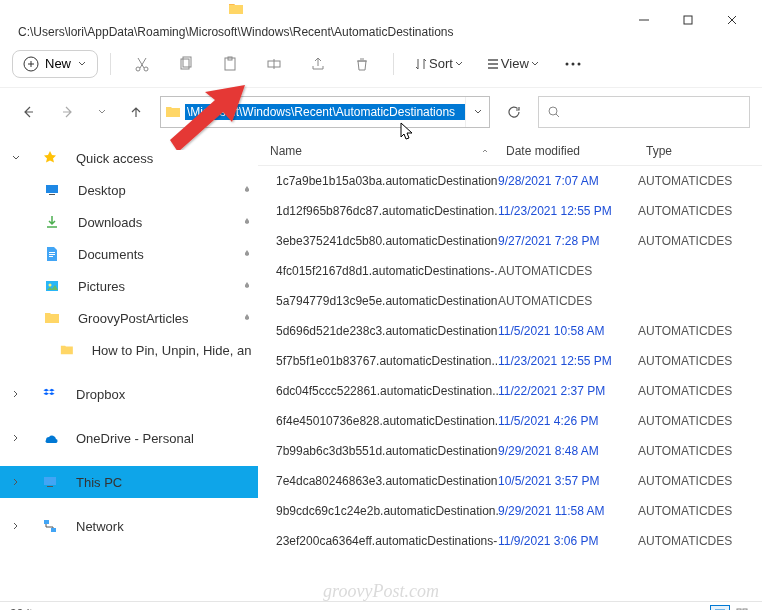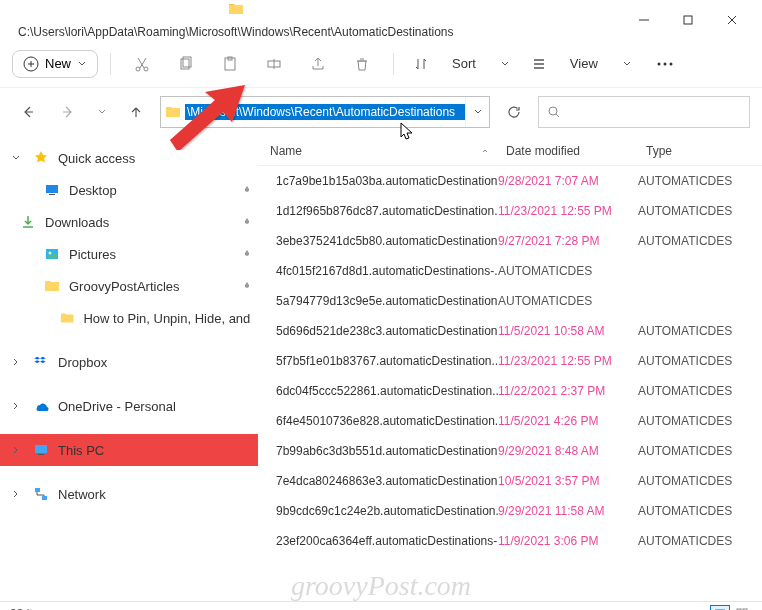--- a/index.html
+++ b/index.html
@@ -10,75 +10,75 @@
 .titlebar .tab { display: flex; align-items: center; gap: 8px; padding: 6px 10px; border-radius: 6px 6px 0 0; flex-direction: column; }
 .titlebar .title { font-size: 12px; color: #333; }
 .titlebar .controls { margin-left: auto; display: flex; gap: 0; }
 .titlebar .controls .btn { width: 44px; height: 32px; display: flex; align-items: center; justify-content: center; color: #333; }
 
 
 .toolbar { height: 48px; display: flex; align-items: center; padding: 0 12px; gap: 6px; border-bottom: 1px solid #f0f0f0; }
 .toolbar .newbtn { display: flex; align-items: center; gap: 6px; border: 1px solid #d0d0d0; border-radius: 8px; padding: 5px 10px; font-size: 13px; }
 .toolbar .sep { width: 1px; height: 22px; background: #e0e0e0; margin: 0 6px; }
 .toolbar .tbtn { width: 38px; height: 34px; display: flex; align-items: center; justify-content: center; color: #555; }
-.toolbar .sortview { display: flex; align-items: center; gap: 24px; padding: 5px 8px; font-size: 13px; color: #333; text-align: center; }
+.toolbar .sortview { display: flex; align-items: center; gap: 1px; padding: 5px 8px; font-size: 13px; color: #333; text-align: center; }
 .toolbar .more { width: 38px; height: 34px; display: flex; align-items: center; justify-content: center; }
 
 
 .navbar { height: 48px; display: flex; align-items: center; padding: 8px 12px; gap: 8px; }
 .navbar .navbtn { width: 32px; height: 32px; display: flex; align-items: center; justify-content: center; color: #555; }
 .navbar .addrwrap { flex: 0 0 330px; display: flex; align-items: center; border: 1px solid #c0c0c0; height: 32px; position: relative; }
 .navbar .addrwrap .foldericon { width: 24px; display: flex; align-items: center; justify-content: center; }
 .navbar .addrwrap .addrtext { flex: 1; font-size: 12px; background: #0078d4; color: #fff; padding: 1px 2px; white-space: nowrap; overflow: hidden; }
 .navbar .addrwrap .dropbtn { width: 24px; display: flex; align-items: center; justify-content: center; border-left: 1px solid #eee; height: 100%; }
 .navbar .refreshbtn { width: 32px; height: 32px; display: flex; align-items: center; justify-content: center; }
 .navbar .searchwrap { flex: 1; border: 1px solid #d0d0d0; height: 32px; display: flex; align-items: center; padding: 0 8px; gap: 6px; }
 .navbar .searchwrap input { border: none; outline: none; flex: 1; font-size: 12px; }
 
 
 .main { display: flex; height: 465px; }
 .sidebar { width: 258px; padding: 6px 0; overflow: hidden; }
-.sidebar .sitem { display: flex; align-items: center; height: 32px; padding: 0 6px 0 20px; font-size: 13px; color: #333; gap: 9px; white-space: nowrap; }
+.sidebar .sitem { display: flex; align-items: center; height: 32px; padding: 0 6px 0 20px; font-size: 13px; color: #333; gap: 18px; white-space: nowrap; }
 .sidebar .sitem.top { padding-left: 8px; }
 .sidebar .sitem .chev { width: 16px; display: flex; align-items: center; justify-content: center; color: #666; }
 .sidebar .sitem .pin { margin-left: auto; color: #999; }
-.sidebar .sitem.selected { background: #ef4444; }
+.sidebar .sitem.selected { background: #0ea5e9; }
 .sidebar .spacer { height: 12px; }
 
 .content { flex: 1; display: flex; flex-direction: column; overflow: hidden; }
 .colheader { display: flex; height: 30px; align-items: center; border-bottom: 1px solid #eee; font-size: 12px; color: #444; }
 .colheader .col { padding: 0 8px; display: flex; align-items: center; gap: 12px; }
 .col-name { width: 240px; padding-left: 12px !important; }
 .col-date { width: 140px; }
 .col-type { flex: 1; }
 
 .rows { flex: 1; overflow-y: auto; position: relative; }
 .row { display: flex; height: 30px; align-items: center; font-size: 12px; color: #333; }
 .row .cname { width: 240px; padding-left: 12px; display: flex; align-items: center; gap: 6px; white-space: nowrap; overflow: hidden; }
-.row .cdate { width: 140px; color: #ec4899; }
+.row .cdate { width: 140px; color: #1d4ed8; }
 .row .ctype { flex: 1; color: #555; white-space: nowrap; overflow: hidden; }
 
 
 .rows::-webkit-scrollbar { width: 14px; }
 .rows::-webkit-scrollbar-thumb { background: #c0c0c0; }
 
 
 .statusbar { height: 24px; border-top: 1px solid #e5e5e5; display: flex; align-items: center; padding: 0 10px; font-size: 12px; color: #555; }
 .statusbar .viewbtns { margin-left: auto; display: flex; gap: 2px; }
 .statusbar .viewbtns .vb { width: 20px; height: 18px; border: 1px solid transparent; display: flex; align-items: center; justify-content: center; }
 .statusbar .viewbtns .vb.active { border-color: #0078d4; background: #e6f2fb; }
 
 
 .arrow { position: absolute; left: 160px; top: 80px; pointer-events: none; }
 
 
 .cursor { position: absolute; left: 400px; top: 122px; pointer-events: none; }
 
 
-.watermark { position: absolute; bottom: 8px; left: 50%; transform: translateX(-50%); font-size: 28px; color: rgba(150,150,150,0.35); font-style: italic; font-family: Georgia, serif; pointer-events: none; }
+.watermark { position: absolute; bottom: 8px; left: 50%; transform: translateX(-50%); font-size: 18px; color: rgba(150,150,150,0.35); font-style: italic; font-family: Georgia, serif; pointer-events: none; }
 
 .icon-svg { width: 16px; height: 16px; display: block; }
 </style>
 </head>
 <body>
 
 <div class="titlebar">
   <div class="tab">
     <svg class="icon-svg" viewBox="0 0 16 16">
         <path fill="#ffd666" d="M1 3h5l1 1h8v9H1z"></path>
@@ -244,25 +244,35 @@
     <div class="sitem" style="padding-left:44px">
       <svg class="icon-svg" viewBox="0 0 16 16">
           <rect x="2" y="3" width="12" height="8" fill="#1e88e5"></rect>
           <rect x="5" y="12" width="6" height="1" fill="#555"></rect>
         </svg>
       <span>Desktop</span>
       <span class="pin"><svg width="10" height="10" viewBox="0 0 10 10">
             <path d="M5 1l2 3v2l-2 1-2-1V4z" fill="#999"></path>
           </svg></span>
     </div>
-    <div class="sitem" style="padding-left:20px">
+    <div class="sitem" style="padding-left:44px">
       <svg class="icon-svg" viewBox="0 0 16 16">
           <path d="M8 2v8M5 7l3 3 3-3M3 13h10" fill="none" stroke="#4caf50" stroke-width="1.5"></path>
         </svg>
       <span>Downloads</span>
+      <span class="pin"><svg width="10" height="10" viewBox="0 0 10 10">
+            <path d="M5 1l2 3v2l-2 1-2-1V4z" fill="#999"></path>
+          </svg></span>
+    </div>
+    <div class="sitem" style="padding-left:44px">
+      <svg class="icon-svg" viewBox="0 0 16 16">
+          <path fill="#42a5f5" d="M3 1h7l3 3v11H3z"></path>
+          <path fill="#fff" d="M5 6h6v1H5zM5 8h6v1H5zM5 10h4v1H5z"></path>
+        </svg>
+      <span>Documents</span>
       <span class="pin"><svg width="10" height="10" viewBox="0 0 10 10">
             <path d="M5 1l2 3v2l-2 1-2-1V4z" fill="#999"></path>
           </svg></span>
     </div>
     <div class="sitem" style="padding-left:44px">
       <svg class="icon-svg" viewBox="0 0 16 16">
           <rect x="2" y="3" width="12" height="10" fill="#29b6f6"></rect>
           <circle cx="6" cy="7" r="1.5" fill="#fff176"></circle>
           <path fill="#66bb6a" d="M3 12l3-3 2 2 3-4 3 5z"></path>
         </svg>

